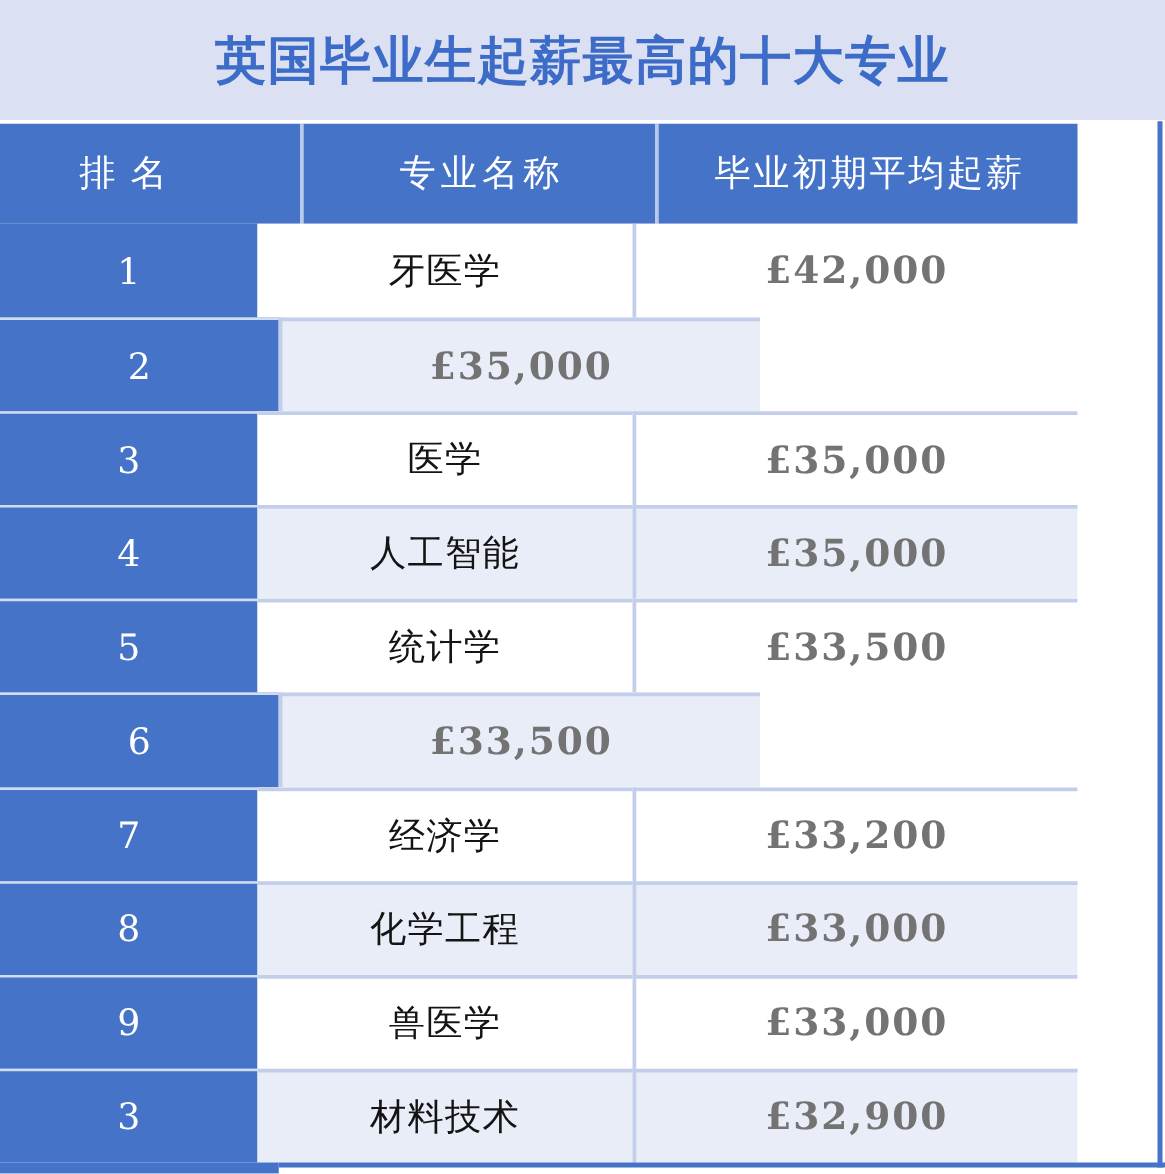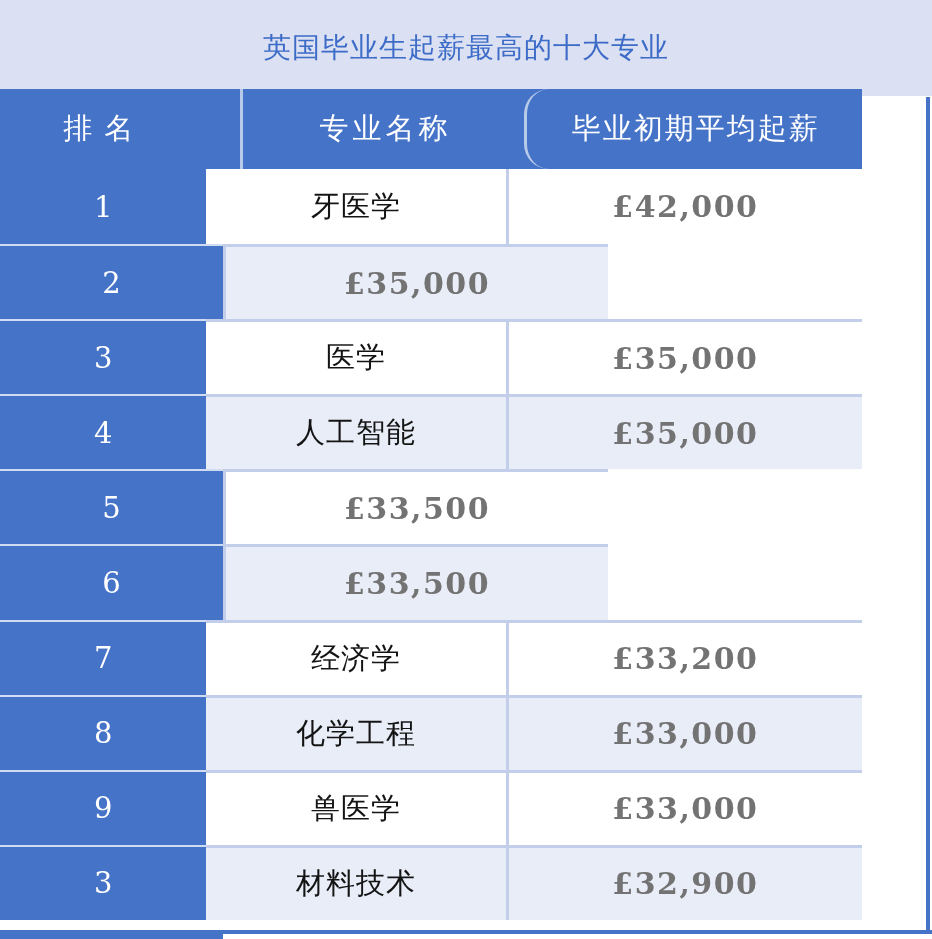--- a/index.html
+++ b/index.html
@@ -20,29 +20,29 @@
     position: absolute;
     left: 0; top: 0;
     width: 932px; height: 96px;
     background: #DBE0F2;
     display: flex;
     align-items: center;
     justify-content: center;
   }
   .title-text {
     color: #3D6CC8;
-    font-size: 28px;
-    font-weight: normal;
+    font-size: 41px;
+    font-weight: bold;
     letter-spacing: 1px;
     white-space: nowrap;
   }
   
   .table {
     position: absolute;
-    left: 0; top: 89px;
+    left: 0; top: 99px;
     width: 862px;
     display: flex;
     flex-direction: column;
   }
   .row { display: flex; }
   .cell {
     display: flex;
     align-items: center;
     justify-content: center;
     box-sizing: border-box;
@@ -53,21 +53,21 @@
   .cell-salary { width: 385px; }
 
   
   .header-row { height: 80px; background: #4573C8; }
   .header-row .cell {
     color: #ffffff;
     font-size: 29px;
   }
   .header-row .cell-rank   { letter-spacing: 12px; padding-left: 12px; }
   .header-row .cell-major  { border-left: 3px solid rgba(255,255,255,0.62); letter-spacing: 4px; padding-left: 4px; margin-left: 43px; }
-  .header-row .cell-salary { border-left: 3px solid rgba(255,255,255,0.62); letter-spacing: 2px; padding-left: 2px; border-radius: 25px; }
+  .header-row .cell-salary { border-left: 3px solid rgba(255,255,255,0.62); letter-spacing: 2px; padding-left: 2px; }
 
   
   .data-row { height: 75.1px; }
   .data-row .cell-rank {
     background: #4573C8;
     color: #ffffff;
     font-size: 29px;
   }
   .data-row .cell-major {
     color: #141414;
@@ -144,20 +144,21 @@
     </div>
 
     <div class="row data-row row-alt">
       <div class="cell cell-rank">4</div>
       <div class="cell cell-major">人工智能</div>
       <div class="cell cell-salary">£35,000</div>
     </div>
 
     <div class="row data-row row-white">
       <div class="cell cell-rank">5</div>
+      <div class="cell cell-major">统计学</div>
       <div class="cell cell-salary">£33,500</div>
     </div>
 
     <div class="row data-row row-alt">
       <div class="cell cell-rank">6</div>
       <div class="cell cell-salary">£33,500</div>
     </div>
 
     <div class="row data-row row-white">
       <div class="cell cell-rank">7</div>

